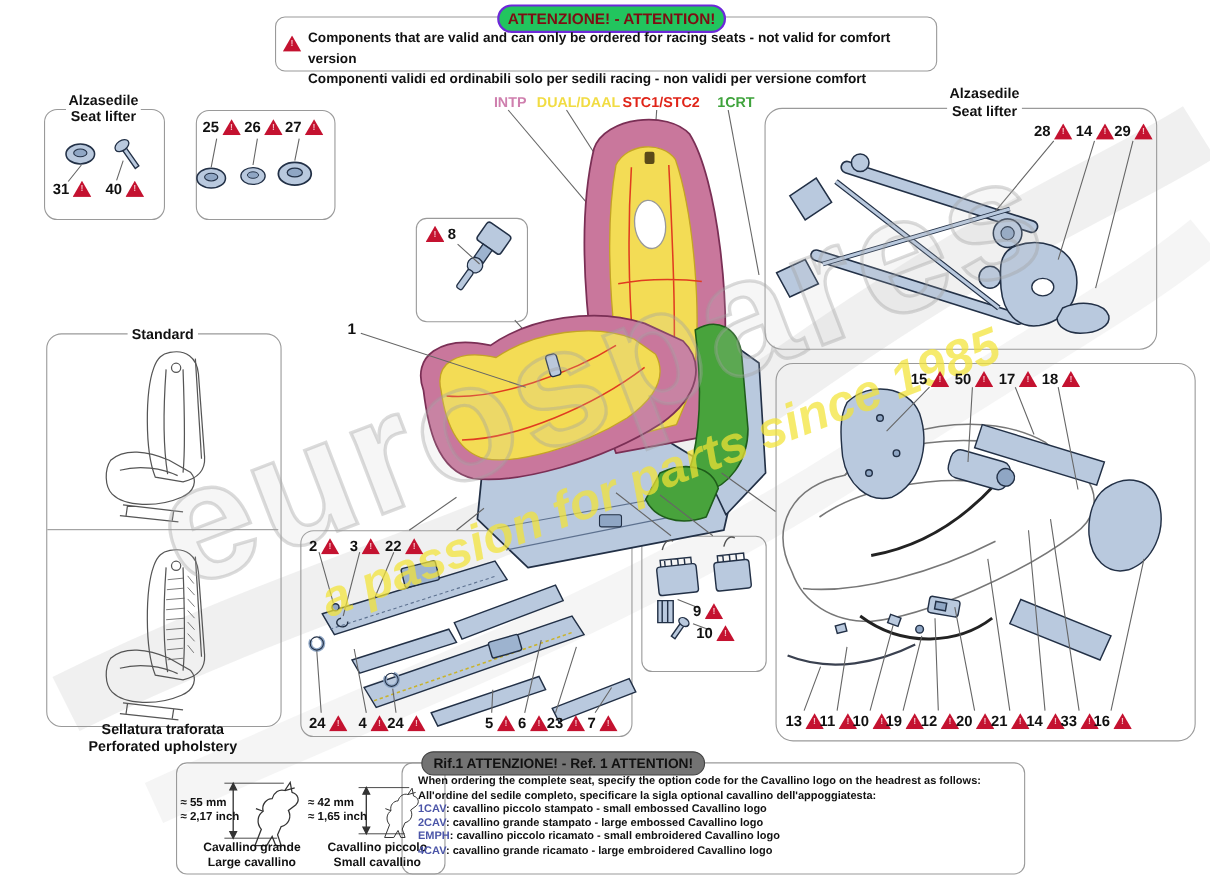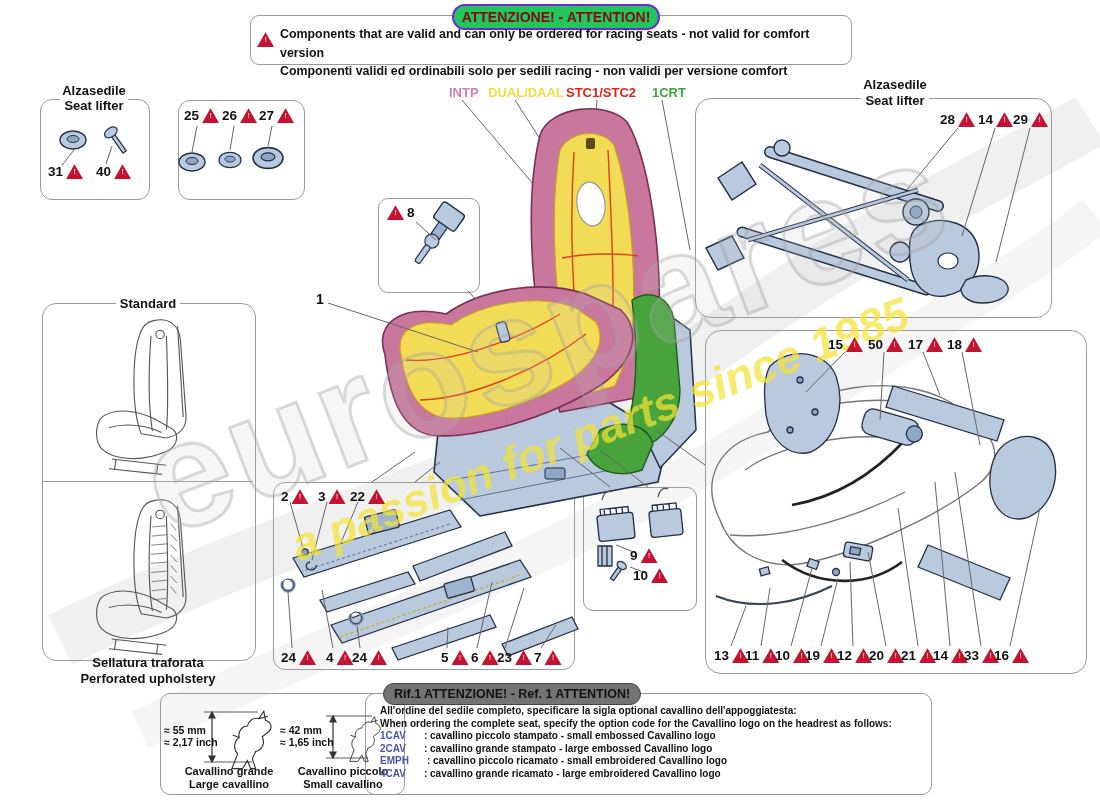--- a/index.html
+++ b/index.html
@@ -31,21 +31,21 @@
             color:#111;font-size:12.5px;height:16px;line-height:16px;}
   
   .t{white-space:nowrap;}
   .ttl{font-size:13px;}
   .wbg{background:#fff;padding:0 4px;margin-top:43px;}
   .ctr{text-align:center;}
   .legend{font-size:13px;text-align:right;}
   #lg-intp{color:#cf7fae;} #lg-dual{color:#f1dc43;} #lg-stc{color:#e02418;} #lg-crt{color:#3fa33c;}
   #banner-text{left:280px;top:25px;width:560px;font-size:12.4px;line-height:1.5;white-space:normal;}
   #info-text{left:380px;top:705px;width:542px;font-size:10px;line-height:12.6px;white-space:normal;}
-  #info-text .code{color:#4b55a8;margin-right:18px;}
+  #info-text .code{color:#4b55a8;margin-right:0;}
   .dim{font-size:10.5px;line-height:12px;}
   .lbl-c{font-size:11px;line-height:12.5px;text-align:center;white-space:normal;}
   .num1{font-size:14px;}
 </style>
 </head>
 <body>
 
 <div id="stage">
 
   <svg class="wm" width="1100" height="800">
@@ -468,21 +468,21 @@
     <div>Cavallino grande</div>
     <div>Large cavallino</div>
   </div>
   <div class="lbl-c t" style="left:287px;top:765px;width:112px">
     <div>Cavallino piccolo</div>
     <div>Small cavallino</div>
   </div>
 
   <div class="pill" id="rif-pill">Rif.1 ATTENZIONE! - Ref. 1 ATTENTION!</div>
   <div class="t" id="info-text">
+    <div>When ordering the complete seat, specify the option code for the Cavallino logo on the headrest as follows:</div>
     <div>All'ordine del sedile completo, specificare la sigla optional cavallino dell'appoggiatesta:</div>
-    <div>When ordering the complete seat, specify the option code for the Cavallino logo on the headrest as follows:</div>
     <div class="opt"><span class="code">1CAV</span><span>: cavallino piccolo stampato - small embossed Cavallino logo</span></div>
     <div class="opt"><span class="code">2CAV</span><span>: cavallino grande stampato - large embossed Cavallino logo</span></div>
     <div class="opt"><span class="code">EMPH</span><span>: cavallino piccolo ricamato - small embroidered Cavallino logo</span></div>
     <div class="opt"><span class="code">4CAV</span><span>: cavallino grande ricamato - large embroidered Cavallino logo</span></div>
   </div>
 
 </div>
 
 </body></html>

